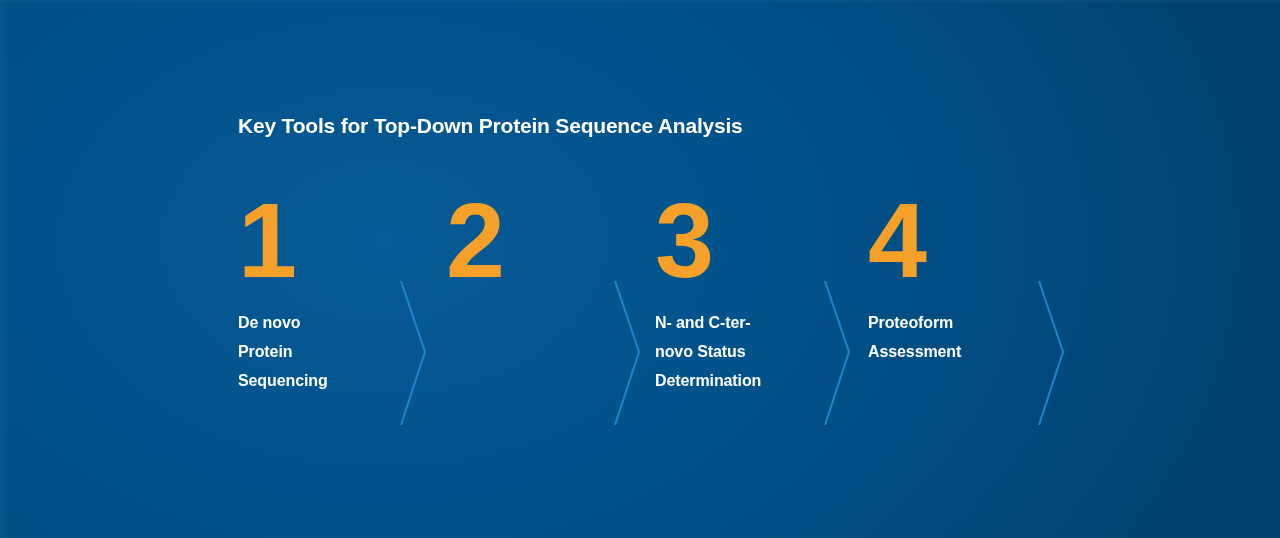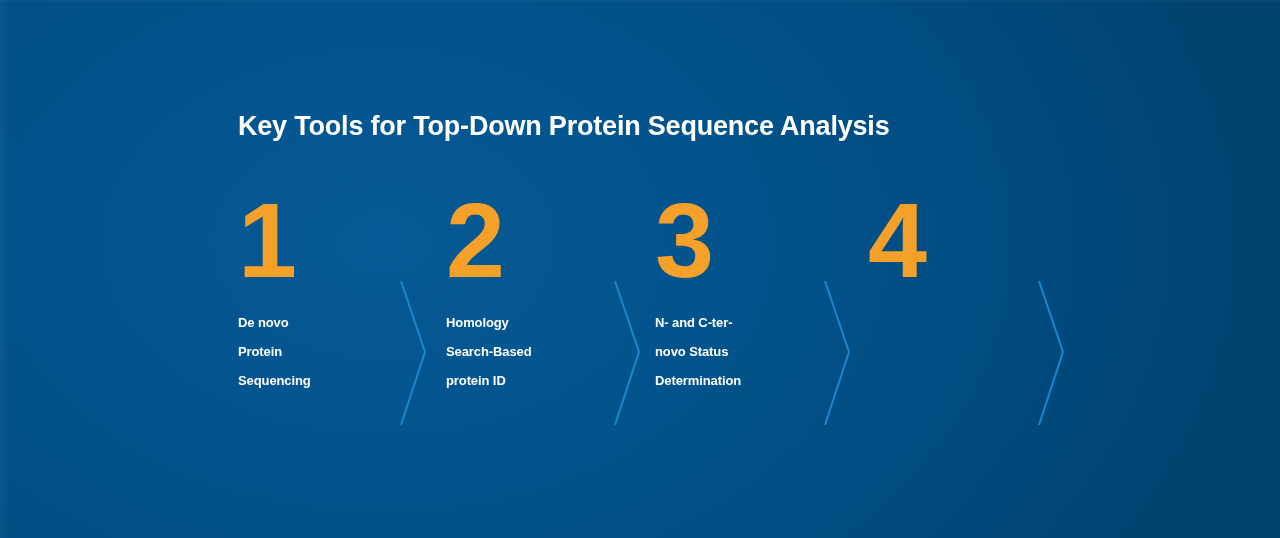--- a/index.html
+++ b/index.html
@@ -38,21 +38,21 @@
     left: 0; top: 0;
     width: 100%; height: 3px;
     background: linear-gradient(to bottom, rgba(255,255,255,0.05), rgba(255,255,255,0));
     pointer-events: none;
   }
 
   #page-title {
     position: absolute;
     left: 238px;
     top: 109px;
-    font-size: 27px;
+    font-size: 21px;
     font-weight: bold;
     color: #ffffff;
     letter-spacing: -0.2px;
     white-space: nowrap;
     line-height: 34px;
   }
 
   .step {
     position: absolute;
     top: 196px;
@@ -64,21 +64,21 @@
     font-weight: bold;
     color: #f5a028;
     line-height: 88px;
     height: 88px;
     letter-spacing: -2px;
     display: block;
   }
 
   .step-label {
     margin-top: 24px;
-    font-size: 13px;
+    font-size: 16px;
     font-weight: bold;
     color: #ffffff;
     line-height: 29px;
     letter-spacing: -0.1px;
     white-space: pre-line;
   }
 
   #step-1 { left: 238px; }
   #step-2 { left: 446px; }
   #step-3 { left: 655px; }
@@ -112,23 +112,20 @@
   </div>
 
   <div class="chevron" id="chevron-1">
     <svg width="30" height="150" viewBox="0 0 30 150" fill="none" aria-hidden="true">
       <polyline points="3,3 27,74 3,147" stroke="#1f86cb" stroke-width="2" fill="none" stroke-linejoin="miter" stroke-linecap="butt"></polyline>
     </svg>
   </div>
 
   <div class="step" id="step-2">
     <span class="step-number">2</span>
-    <div class="step-label">Homology
-Search-Based
-protein ID</div>
   </div>
 
   <div class="chevron" id="chevron-2">
     <svg width="30" height="150" viewBox="0 0 30 150" fill="none" aria-hidden="true">
       <polyline points="3,3 27,74 3,147" stroke="#1f86cb" stroke-width="2" fill="none" stroke-linejoin="miter" stroke-linecap="butt"></polyline>
     </svg>
   </div>
 
   <div class="step" id="step-3">
     <span class="step-number">3</span>
@@ -138,20 +135,22 @@
   </div>
 
   <div class="chevron" id="chevron-3">
     <svg width="30" height="150" viewBox="0 0 30 150" fill="none" aria-hidden="true">
       <polyline points="3,3 27,74 3,147" stroke="#1f86cb" stroke-width="2" fill="none" stroke-linejoin="miter" stroke-linecap="butt"></polyline>
     </svg>
   </div>
 
   <div class="step" id="step-4">
     <span class="step-number">4</span>
+    <div class="step-label">Proteoform
+Assessment</div>
   </div>
 
   <div class="chevron" id="chevron-4">
     <svg width="30" height="150" viewBox="0 0 30 150" fill="none" aria-hidden="true">
       <polyline points="3,3 27,74 3,147" stroke="#1f86cb" stroke-width="2" fill="none" stroke-linejoin="miter" stroke-linecap="butt"></polyline>
     </svg>
   </div>
 
 </div>
 

